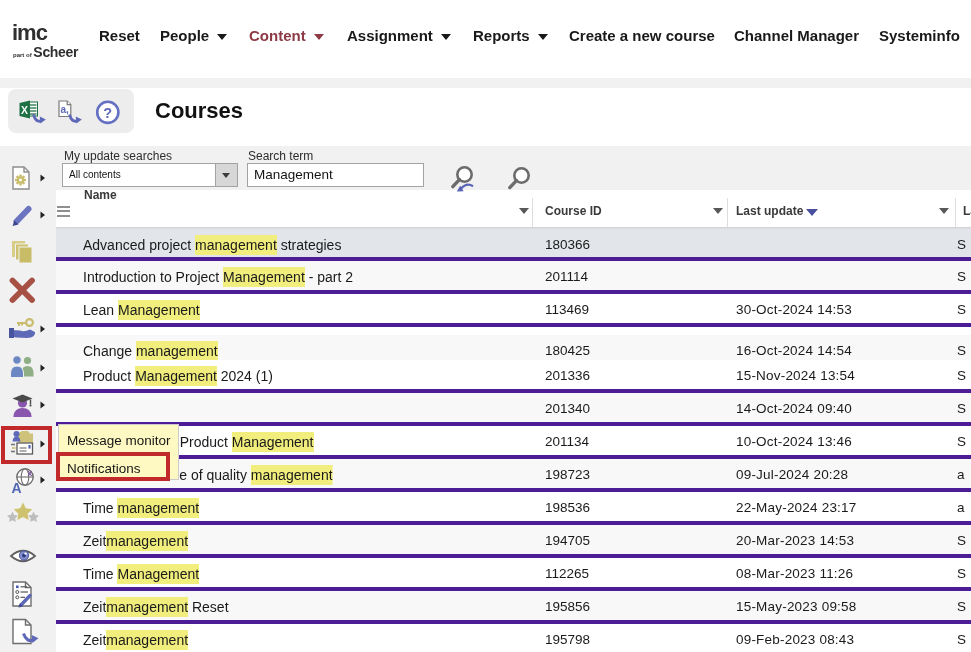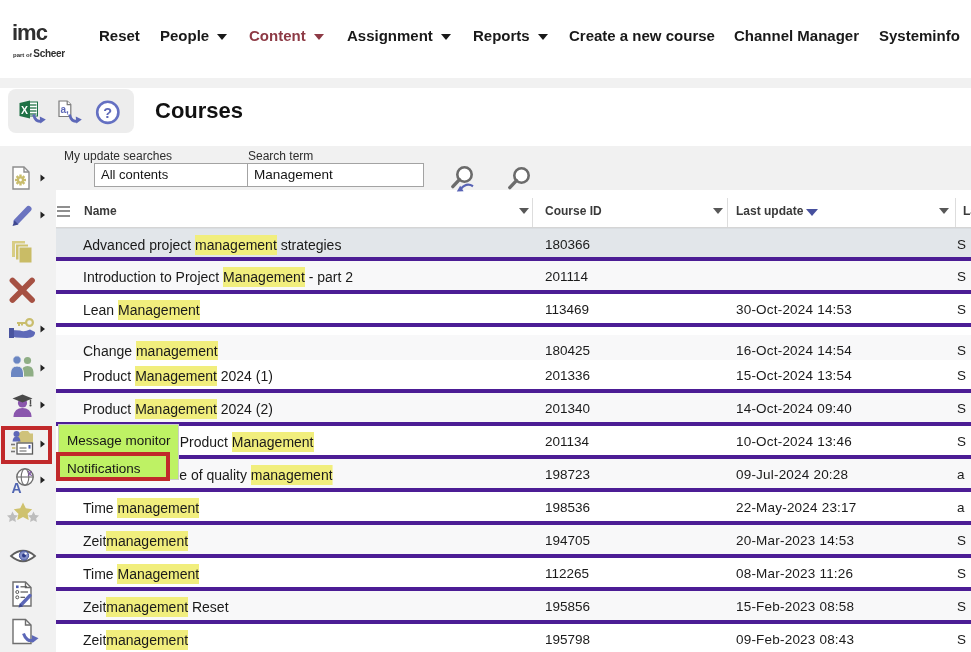--- a/index.html
+++ b/index.html
@@ -5,41 +5,41 @@
   * { margin:0; padding:0; box-sizing:border-box; }
   html,body { width:971px; height:652px; }
   body { position:relative; overflow:hidden; background:#fff;
          font-family:"Liberation Sans", sans-serif; }
   .abs { position:absolute; }
   
   .logo-imc { position:absolute; left:12px; top:16px; font-size:22px; font-weight:700;
               color:#2f2f2f; letter-spacing:-1px; line-height:33px; }
   .logo-sub { position:absolute; left:13px; top:43px; color:#2f2f2f; white-space:nowrap; }
   .logo-sub .po { font-size:6px; font-weight:700; }
-  .logo-sub .sc { font-size:10px; font-weight:700; letter-spacing:-0.3px;text-align:right; }
+  .logo-sub .sc { font-size:14px; font-weight:700; letter-spacing:-0.3px;text-align:right; }
   .nav-item { position:absolute; top:26px; height:19px; display:flex; align-items:center;
               font-size:15px; font-weight:700; color:#191919; white-space:nowrap; }
   .caret { display:inline-block; width:0; height:0; margin-left:8px; margin-top:2px;
            border-left:5.5px solid transparent; border-right:5.5px solid transparent;
            border-top:6.5px solid #191919; }
   .maroon { color:#8d3a45; }
   .maroon .caret { border-top-color:#8d3a45; }
   
   .strip1 { position:absolute; left:0; top:78px; width:971px; height:10px; background:#f1f1f1; }
   .toolbox { position:absolute; left:8px; top:89px; width:126px; height:44px;
              background:#ededed; border-radius:8px; }
   .courses { position:absolute; left:155px; top:99px; font-size:22px; font-weight:700;
              color:#111; line-height:24px; }
   .band { position:absolute; left:0; top:146px; width:971px; height:44px; background:#f1f1f1; }
   .sidebar { position:absolute; left:0; top:190px; width:56px; height:462px; background:#f1f1f1; }
   
   .lbl { position:absolute; font-size:12px; color:#2d2d2d; }
   .selbox { position:absolute; left:62px; top:163px; width:176px; height:24px;
-            background:#fff; border:1px solid #a3a3a3; font-size:13px; color:#141414;
-            line-height:22px; padding-left:6px;margin-left:32px; }
+            background:#fff; border:1px solid #a3a3a3; font-size:10px; color:#141414;
+            line-height:22px; padding-left:6px; }
   .selbtn { position:absolute; right:0; top:0; width:22px; height:22px; background:#d7d7d7;
             border-left:1px solid #a3a3a3; }
   .selbtn i { position:absolute; left:6px; top:9px; width:0; height:0;
               border-left:4.5px solid transparent; border-right:4.5px solid transparent;
               border-top:5px solid #3c3c3c; }
   .inpbox { position:absolute; left:247px; top:163px; width:177px; height:24px;
             background:#fff; border:1px solid #a3a3a3; font-size:13.5px; color:#141414;
             line-height:22px; padding-left:6px; }
   
   .thead { position:absolute; left:56px; top:196px; width:915px; height:32px;
@@ -56,21 +56,21 @@
   .ham { position:absolute; left:57px; width:13px; height:2px; background:#8f8f8f; }
   .row { position:absolute; left:56px; width:915px; height:33px;
          border-bottom:4px solid #4c1d95; background:#fff; font-size:13.5px; color:#1a1a1a; }
   .row.alt { background:#f8f8f9; }
   .row.sel { background:#e2e6ea; border-top:1px solid #d9dde1; }
   .row span { position:absolute; top:0; line-height:32px; white-space:nowrap; }
   .n { left:27px; font-size:14px; } .id { left:489px; } .dt { left:680px; letter-spacing:0.2px; } .u { left:901px; }
   mark { background:#f1ee7d; color:inherit; padding:2px 0; }
   
   .popup { position:absolute; left:58px; top:424px; width:121px; height:56px;
-           background:#bef264; border:1px solid #cbcbcb; z-index:5; }
+           background:#fef9c3; border:1px solid #cbcbcb; z-index:5; }
   .popup div { position:absolute; left:8px; font-size:13.5px; color:#161616; white-space:nowrap; }
   .redrect { position:absolute; border:4px solid #c1292b; z-index:6; }
 </style>
 </head>
 <body>
 
   <div class="logo-imc">imc</div>
   <div class="logo-sub"><span class="po">part of </span><span class="sc">Scheer</span></div>
   <div class="nav-item" style="left:99px">Reset</div>
   <div class="nav-item" style="left:160px">People<i class="caret"></i></div>
@@ -91,21 +91,21 @@
   <div class="selbox">All contents<span class="selbtn">
       <i></i>
     </span></div>
   <div class="lbl" style="left:248px; top:149px;">Search term</div>
   <div class="inpbox">Management</div>
 
   <div class="thead"></div>
   <div class="ham" style="top:205.5px"></div>
   <div class="ham" style="top:210px"></div>
   <div class="ham" style="top:214.5px"></div>
-  <div class="th" style="left:84px; top:196px;">Name</div>
+  <div class="th" style="left:84px; top:180px;">Name</div>
   <div class="th" style="left:545px; top:196px;">Course ID</div>
   <div class="th" style="left:736px; top:196px;">Last update</div>
   <div class="th" style="left:963px; top:196px;">Last edit</div>
   <div class="vsep" style="left:532px"></div>
   <div class="vsep" style="left:727px"></div>
   <div class="vsep" style="left:955px"></div>
   <div class="gcar" style="left:519px; top:208px;"></div>
   <div class="gcar" style="left:713px; top:208px;"></div>
   <div class="gcar" style="left:939px; top:208px;"></div>
   <div class="bcar"></div>
@@ -128,25 +128,24 @@
   </div>
   <div class="row alt" style="top:335px">
     <span class="n">Change <mark>management</mark></span>
     <span class="id">180425</span>
     <span class="dt">16-Oct-2024 14:54</span>
     <span class="u">S</span>
   </div>
   <div class="row" style="top:360px">
     <span class="n">Product <mark>Management</mark> 2024 (1)</span>
     <span class="id">201336</span>
-    <span class="dt">15-Oct-2024 13:54</span>
+    <span class="dt">15-Nov-2024 13:54</span>
     <span class="u">S</span>
   </div>
   <div class="row alt" style="top:393px">
-    <span class="n">Product <mark>Management</mark> 2024 (2)</span>
     <span class="id">201340</span>
     <span class="dt">14-Oct-2024 09:40</span>
     <span class="u">S</span>
   </div>
   <div class="row" style="top:426px">
     <span class="n" style="left:43.5px">Principles of Product <mark>Management</mark></span>
     <span class="id">201134</span>
     <span class="dt">10-Oct-2024 13:46</span>
     <span class="u">S</span>
   </div>
@@ -170,21 +169,21 @@
   </div>
   <div class="row" style="top:558px">
     <span class="n">Time <mark>Management</mark></span>
     <span class="id">112265</span>
     <span class="dt">08-Mar-2023 11:26</span>
     <span class="u">S</span>
   </div>
   <div class="row alt" style="top:591px">
     <span class="n">Zeit<mark>management</mark> Reset</span>
     <span class="id">195856</span>
-    <span class="dt">15-Feb-2023 08:58</span>
+    <span class="dt">15-May-2023 09:58</span>
     <span class="u">S</span>
   </div>
   <div class="row" style="top:624px">
     <span class="n">Zeit<mark>management</mark></span>
     <span class="id">195798</span>
     <span class="dt">09-Feb-2023 08:43</span>
     <span class="u">S</span>
   </div>
 
   <svg class="abs" style="left:8px; top:88px;" width="126" height="46" viewBox="8 88 126 46">

